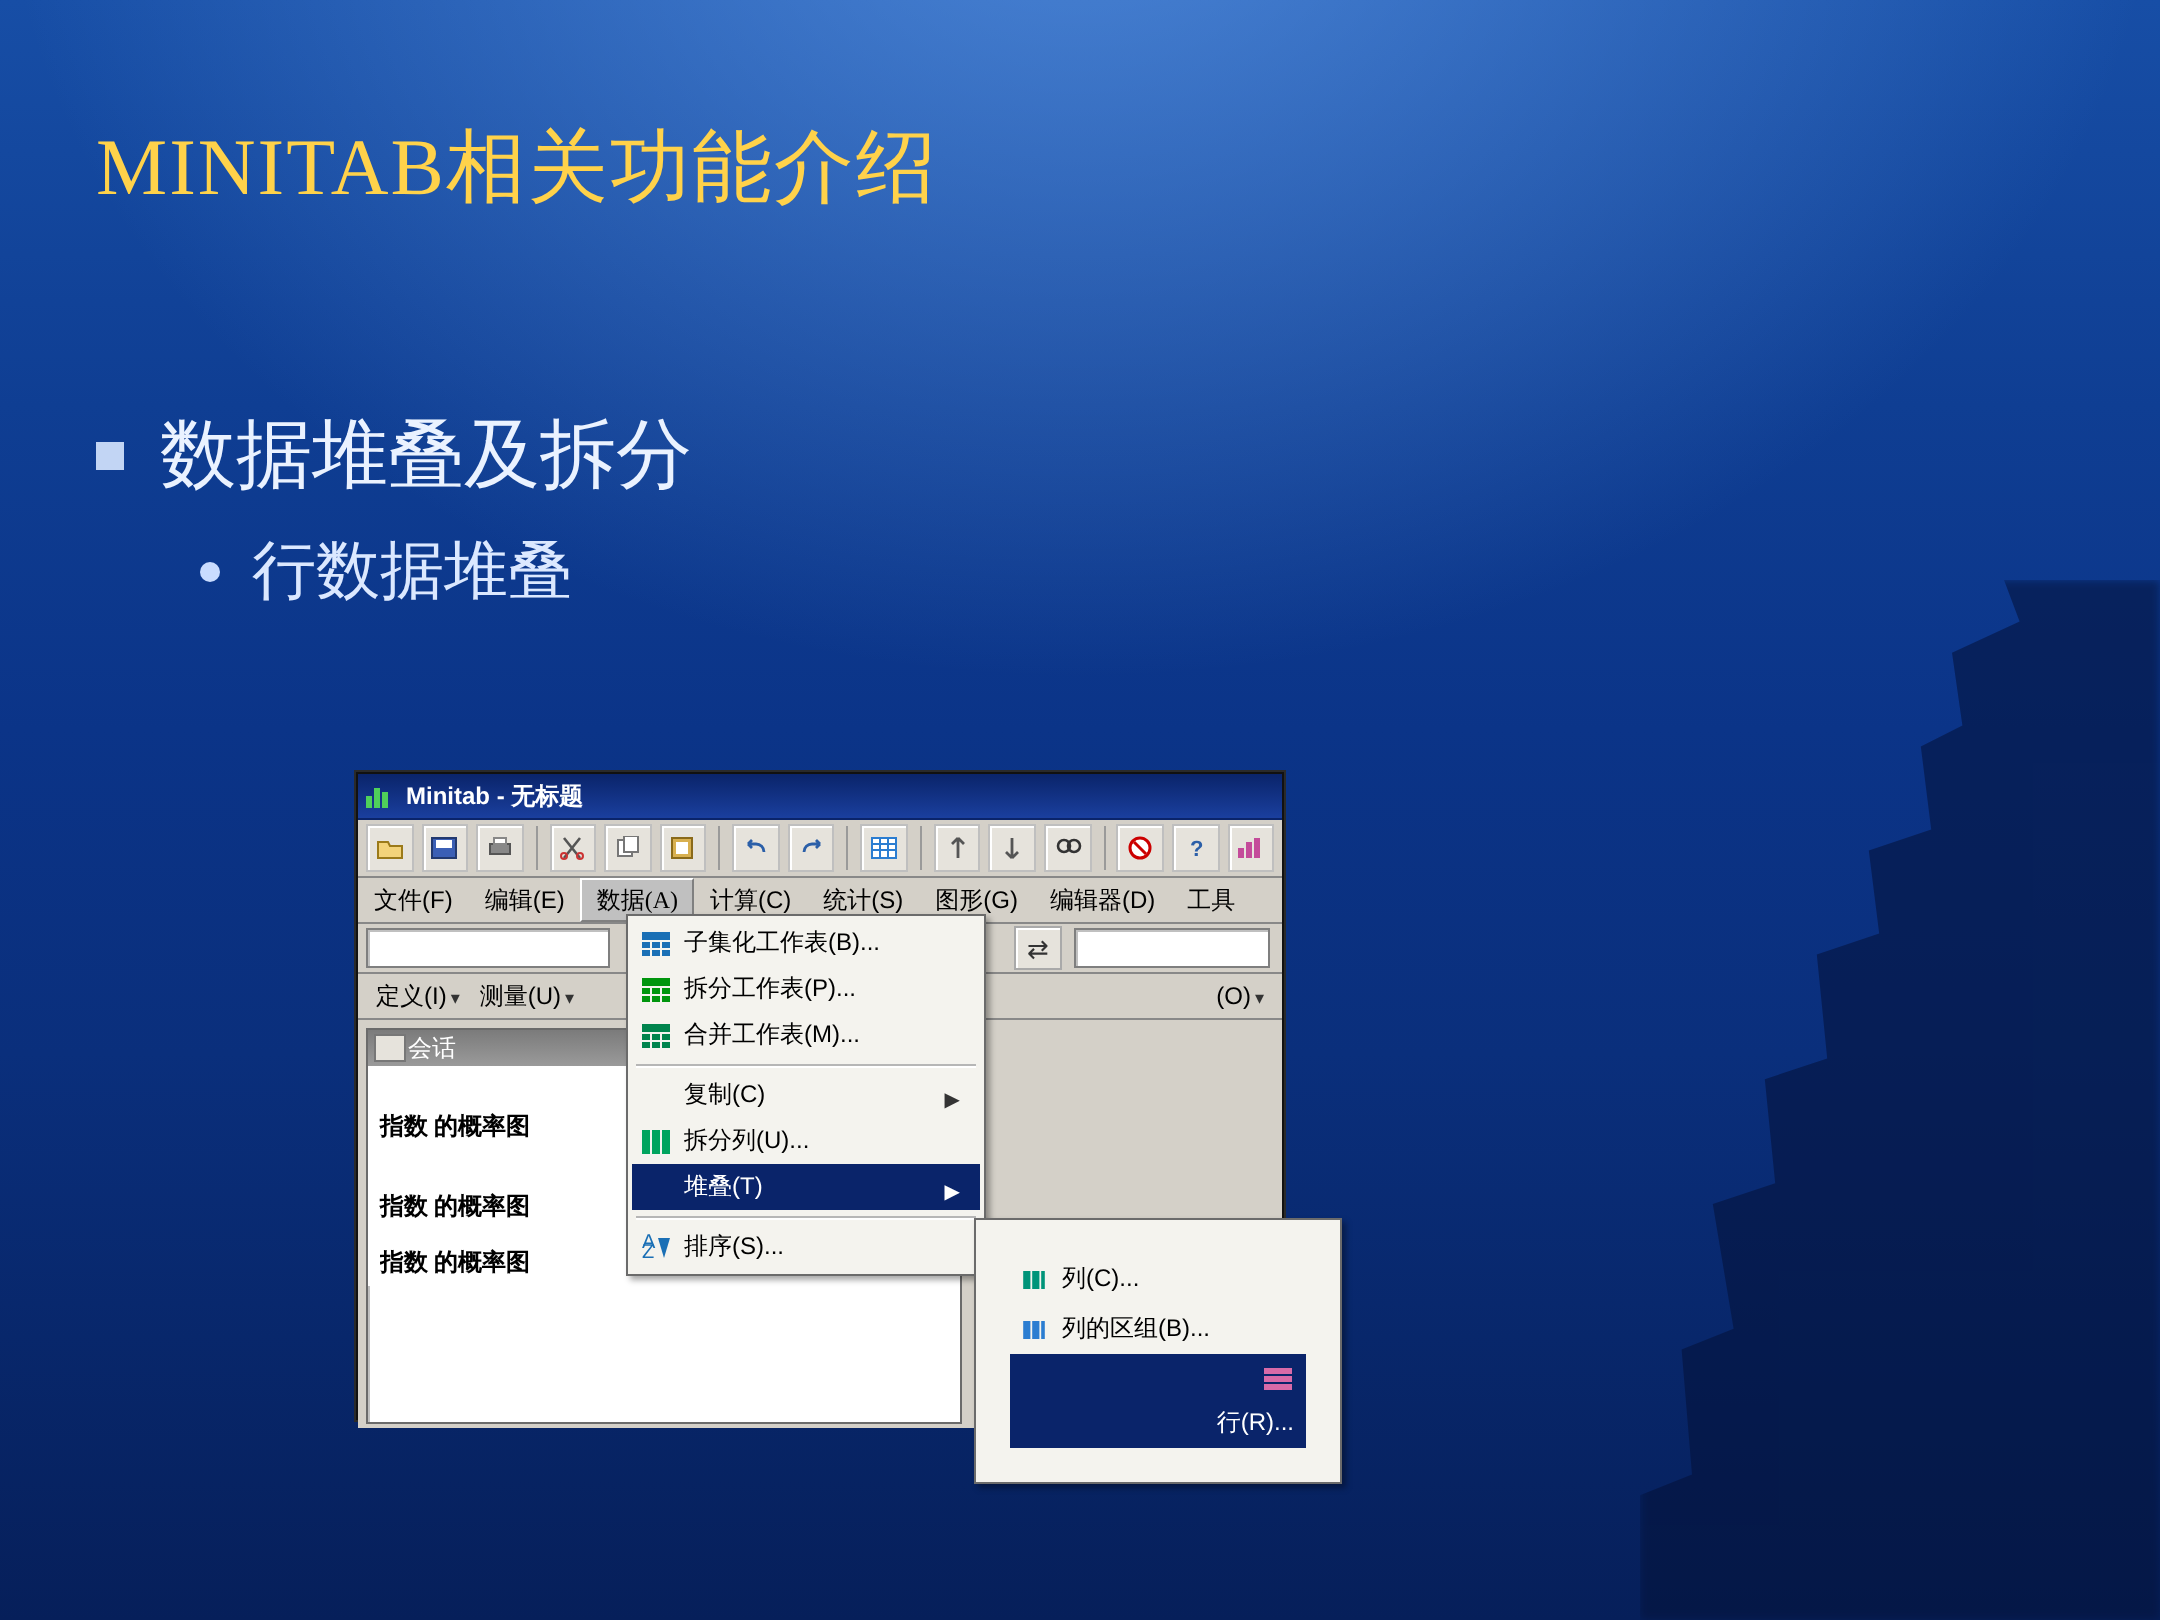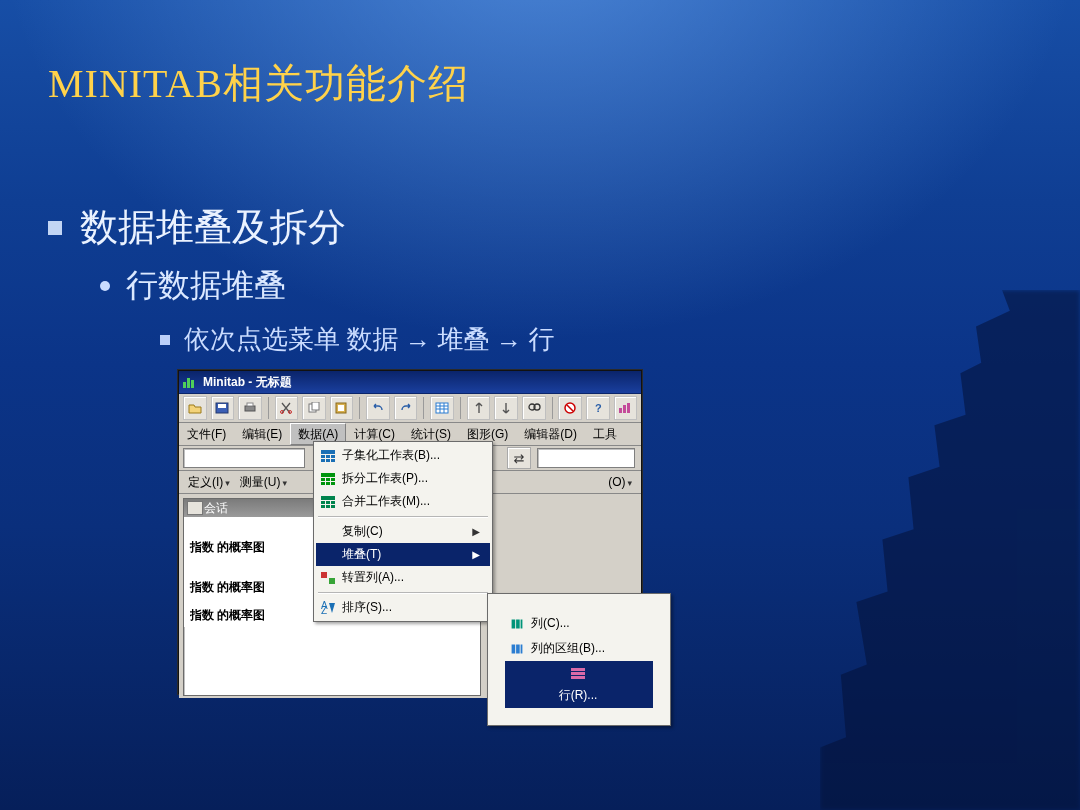--- a/index.html
+++ b/index.html
@@ -85,21 +85,21 @@
   }
   .square-bullet-sm {
     width: 10px; height: 10px; background: #c5d8ff; opacity: 0.95;
   }
   .arrow { font-family: Arial, sans-serif; }
 
   
   .minitab {
     position: absolute;
     left: 178px;
-    top: 370px;
+    top: 386px;
     width: 462px;
     height: 322px;
     background: #d4d0c8;
     border: 1px solid #111;
     font-family: "SimSun", Tahoma, sans-serif;
     font-size: 12px;
     color: #000;
     box-shadow: 0 0 0 1px #2a2a2a;
   }
   .mt-titlebar {
@@ -152,20 +152,21 @@
   .menu-item {
     padding: 3px 8px 0 8px;
     cursor: default;
   }
   .menu-item.pressed {
     background: #c0c0c0;
     border: 1px solid #808080;
     border-top-color: #fff;
     border-left-color: #fff;
     padding: 2px 7px 0 7px;
+    font-family: Liberation Serif, serif;
   }
 
   .mt-editrow {
     height: 24px;
     background: #d4d0c8;
     border-bottom: 1px solid #888;
     display: flex;
     align-items: center;
     padding: 0 4px;
     gap: 6px;
@@ -243,21 +244,21 @@
     position:absolute;
     left:134px; top:70px;
     width:174px;
     background:#f4f3ee;
     border:1px solid #6b6b6b;
     box-shadow: 2px 2px 3px rgba(0,0,0,0.35);
     padding:2px;
     z-index:3;
   }
   .dm-item{
-    display:flex;align-items:center;gap:6px;
+    display:flex;align-items:flex-end;gap:6px;
     padding:3px 10px 3px 4px;
     position:relative;
     cursor:default;
   }
   .dm-sep{ height:1px; background:#b6b6b6; margin:3px 2px; box-shadow:0 1px 0 #fff;}
   .dm-item .mi-icon{ width:16px;height:16px;display:inline-flex;align-items:center;justify-content:center;}
   .dm-item .mi-arrow{ margin-left:auto; font-size:10px; color:#333;}
   .dm-item.highlight{ background:#0a246a; color:#fff; }
   .dm-item.highlight .mi-arrow{ color:#fff; }
 
@@ -309,26 +310,20 @@
   <div class="bullet1">
     <span class="square-bullet"></span>
     <span>数据堆叠及拆分</span>
   </div>
 
   <div class="bullet2">
     <span class="dot-bullet"></span>
     <span>行数据堆叠</span>
   </div>
 
-  <div class="bullet3">
-    <span class="square-bullet-sm"></span>
-    <span>
-      <span>依次点选菜单 数据 </span><span class="arrow">→</span><span> 堆叠 </span><span class="arrow">→</span><span> 行</span>
-    </span>
-  </div>
 
   <div class="minitab">
     <div class="mt-titlebar">
       <span class="mt-appicon">
           <span></span>
           <span></span>
           <span></span>
         </span>
       <span>Minitab - 无标题</span>
     </div>
@@ -484,30 +479,30 @@
             <span class="ico-grid" style="filter:hue-rotate(300deg)"></span>
           </span>
         <span>合并工作表(M)...</span>
       </div>
       <div class="dm-sep"></div>
       <div class="dm-item">
         <span class="mi-icon"></span>
         <span>复制(C)</span>
         <span class="mi-arrow">▶</span>
       </div>
+      <div class="dm-item">
+        <span class="mi-icon">
+            <span class="ico-stackcol" style="filter:hue-rotate(300deg) saturate(1.4)"></span>
+          </span>
+        <span>拆分列(U)...</span>
+      </div>
       <div class="dm-item highlight">
         <span class="mi-icon"></span>
         <span>堆叠(T)</span>
         <span class="mi-arrow">▶</span>
-      </div>
-      <div class="dm-item">
-        <span class="mi-icon">
-            <span class="ico-transpose"></span>
-          </span>
-        <span>转置列(A)...</span>
       </div>
       <div class="dm-sep"></div>
       <div class="dm-item">
         <span class="mi-icon">
             <span class="ico-sort">
               <span class="arr"></span>
             </span>
           </span>
         <span>排序(S)...</span>
       </div>

